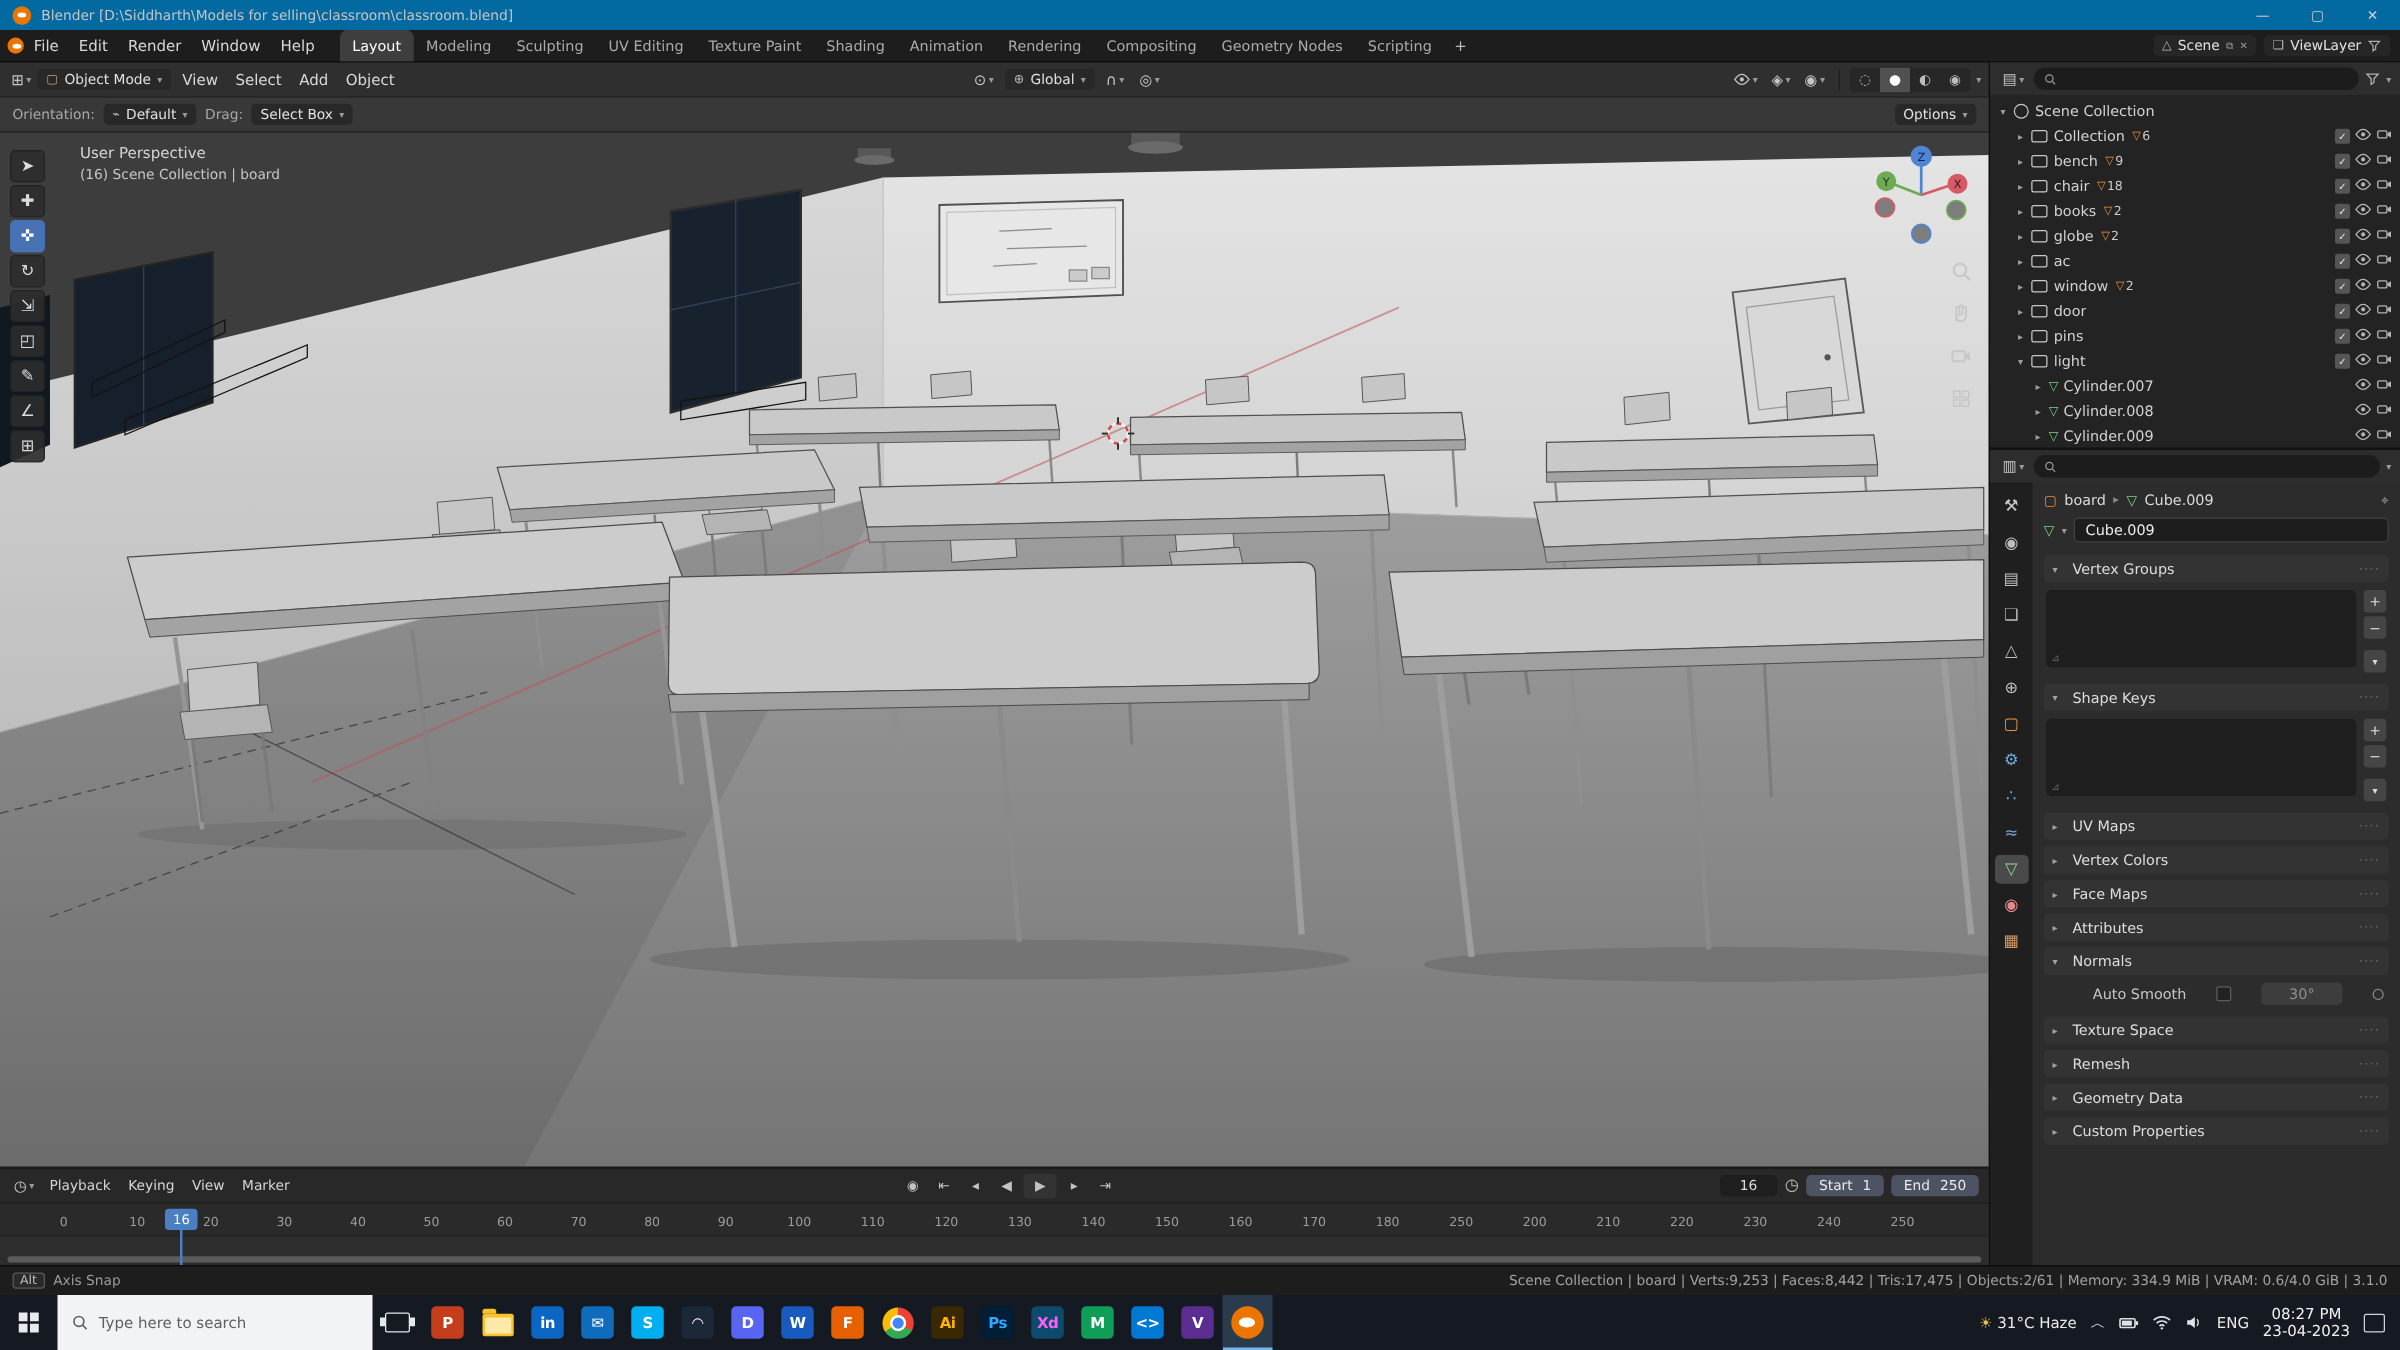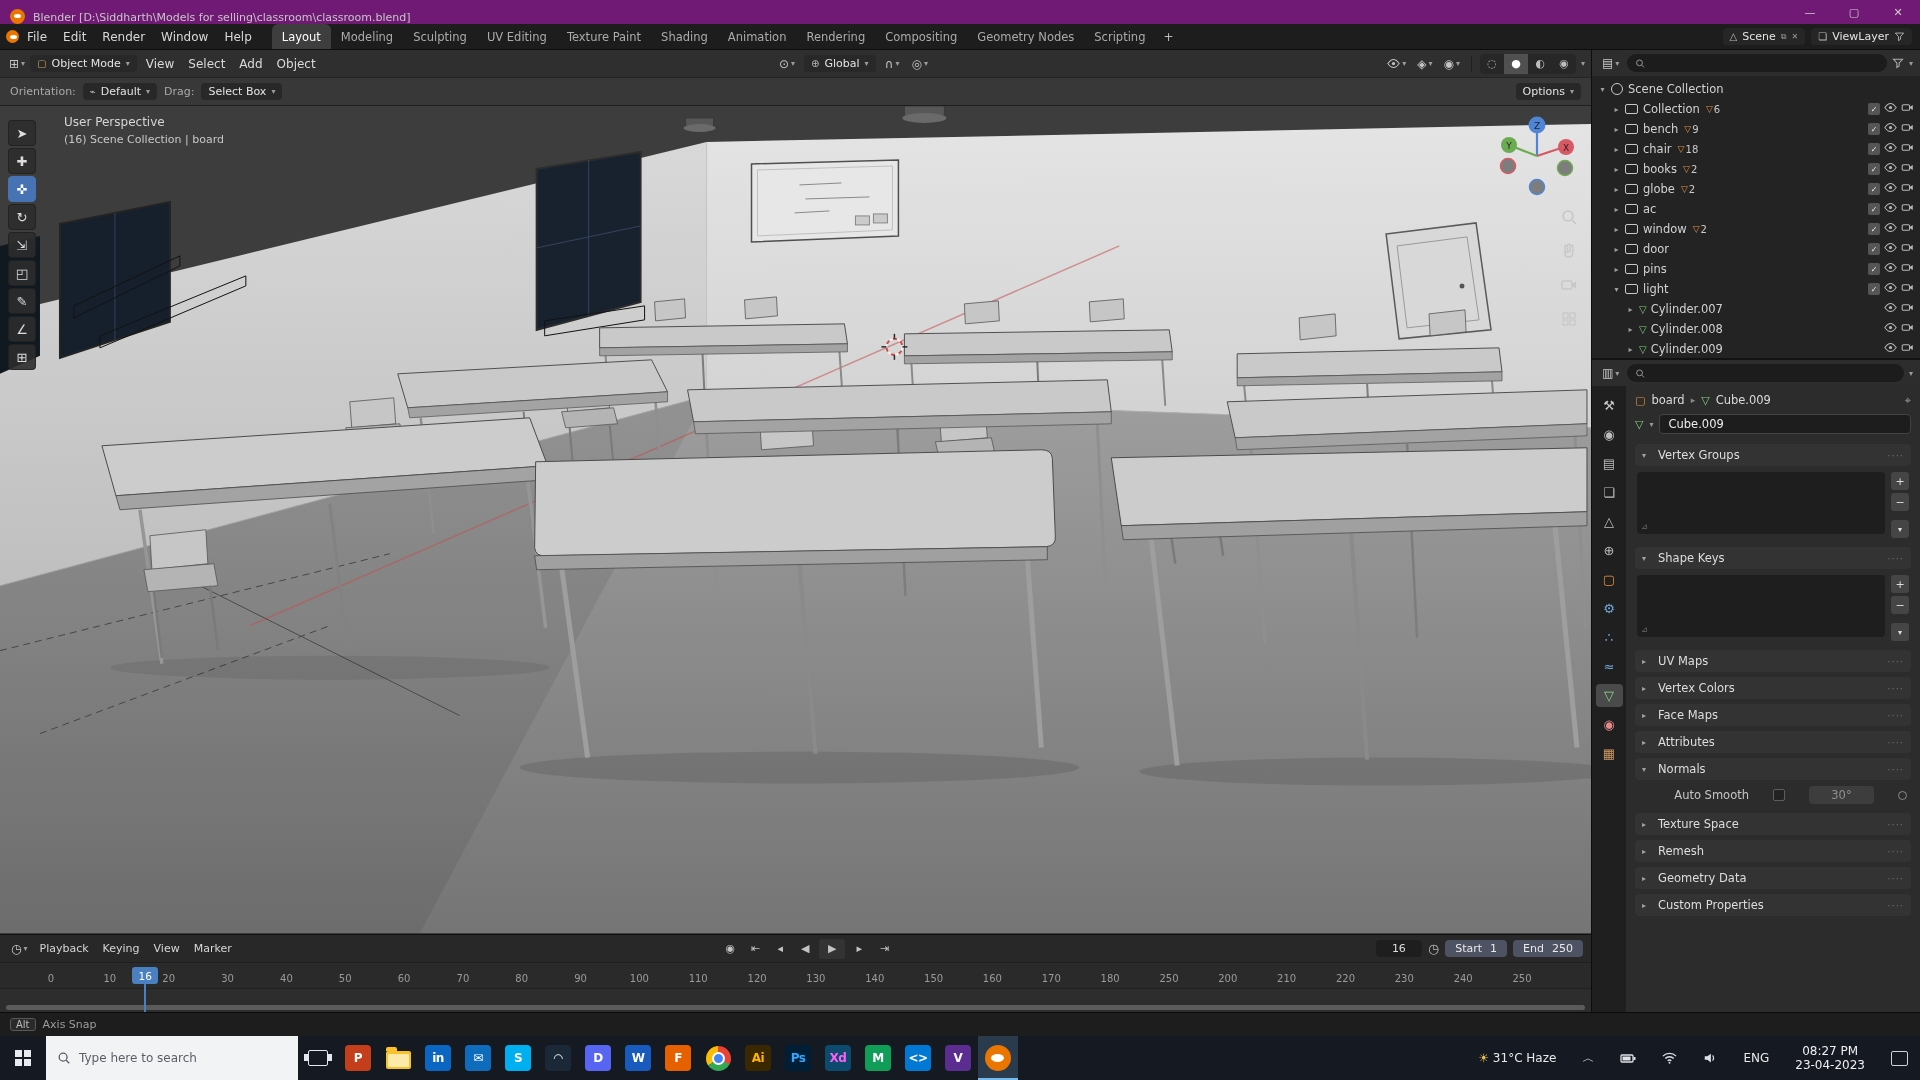--- a/index.html
+++ b/index.html
@@ -1,21 +1,21 @@
 <!DOCTYPE html>
 <html><head>
 <meta charset="utf-8">
 <style>
 *{margin:0;padding:0;box-sizing:border-box;user-select:none}
 html,body{width:1920px;height:1080px;overflow:hidden;background:#000;
   font-family:"DejaVu Sans","Liberation Sans",sans-serif;font-size:12px;color:#d0d0d0}
 .screen{width:1920px;height:1080px;display:flex;flex-direction:column}
 
 
-.titlebar{height:24px;background:#701a75;display:flex;align-items:flex-end;gap:8px;padding-left:10px;flex:none}
+.titlebar{height:24px;background:#0369a1;display:flex;align-items:center;gap:8px;padding-left:10px;flex:none}
 .blogo{width:15px;height:15px;border-radius:50%;background:#ea7600;position:relative;flex:none}
 .blogo::after{content:"";position:absolute;left:4px;top:5px;width:7px;height:4px;background:#fff;border-radius:50%}
 .title-text{color:#c6c6c6;font-size:11px}
 .win-controls{margin-left:auto;display:flex;height:100%}
 .win-btn{width:44px;display:flex;align-items:center;justify-content:center;color:#cfcfcf;font-size:11px}
 
 
 .topbar{height:26px;background:#1d1d1d;display:flex;align-items:center;flex:none;border-bottom:1px solid #0e0e0e;padding-left:6px}
 .menu-item{padding:0 8px;color:#d8d8d8;font-size:12px;height:100%;display:flex;align-items:center}
 #workspace-tabs{display:flex;margin-left:12px;height:100%;align-items:stretch}
@@ -142,21 +142,21 @@
 .tv-ico{width:20px;height:16px;border:1.7px solid #e4e8ec;border-radius:2px;position:relative}
 .tv-ico::before{content:"";position:absolute;left:-5px;top:3px;width:4px;height:7px;background:#e4e8ec}
 .tv-ico::after{content:"";position:absolute;right:-5px;top:3px;width:4px;height:7px;background:#e4e8ec}
 .folder-ico{width:25px;height:18px;background:#f9c22b;border-radius:2px;position:relative;margin-top:4px}
 .folder-ico::before{content:"";position:absolute;top:-4px;left:0;width:11px;height:4px;background:#f9c22b;border-radius:2px 2px 0 0}
 .folder-ico i{position:absolute;inset:3px 2px 2px 2px;background:#fde9a8;border-radius:1px}
 .chrome-ico{width:25px;height:25px;border-radius:50%;background:conic-gradient(#ea4335 0 33%,#34a853 0 66%,#fbbc05 0 100%);position:relative}
 .chrome-ico::after{content:"";position:absolute;inset:6px;background:#4285f4;border:2.5px solid #fff;border-radius:50%}
 .blender-ico{width:26px;height:26px;border-radius:50%;background:#ea7600;position:relative}
 .blender-ico::after{content:"";position:absolute;left:6px;top:9px;width:13px;height:8px;background:#fff;border-radius:50%}
-.tb-tray{margin-left:auto;display:flex;align-items:center;gap:26px;padding:0 12px;color:#e9e9e9;font-size:12px}
+.tb-tray{margin-left:auto;display:flex;align-items:center;gap:11px;padding:0 12px;color:#e9e9e9;font-size:12px}
 .tray-ico{color:#dfe3e7;font-size:12px;display:flex;align-items:center}
 .tray-time{text-align:center;font-size:12px;line-height:14px;color:#f0f0f0}
 .notif{width:17px;height:15px;border:1.5px solid #cfd3d8;border-radius:2px}
 </style>
 </head>
 <body>
 
 <div class="screen">
 
   <div class="titlebar">
@@ -976,20 +976,21 @@
               </div>
           </div>
         </div>
       </div>
     </div>
   </div>
 
   <div class="statusbar">
     <span class="key-badge">Alt</span>
     <span>Axis Snap</span>
+    <span class="status-right">Scene Collection | board | Verts:9,253 | Faces:8,442 | Tris:17,475 | Objects:2/61 | Memory: 334.9 MiB | VRAM: 0.6/4.0 GiB | 3.1.0</span>
   </div>
 
   <div class="taskbar">
     <div class="start-btn">
       <span class="win-logo">
           <i></i>
           <i></i>
           <i></i>
           <i></i>
         </span>

